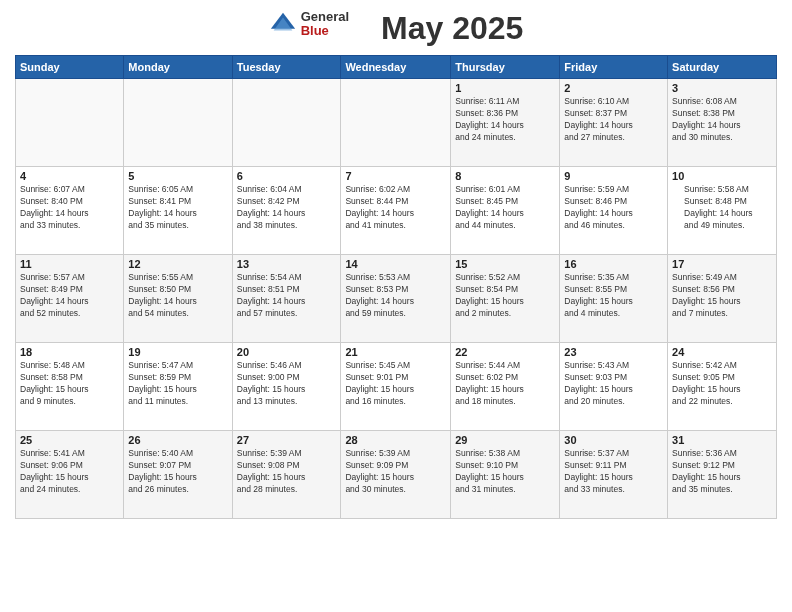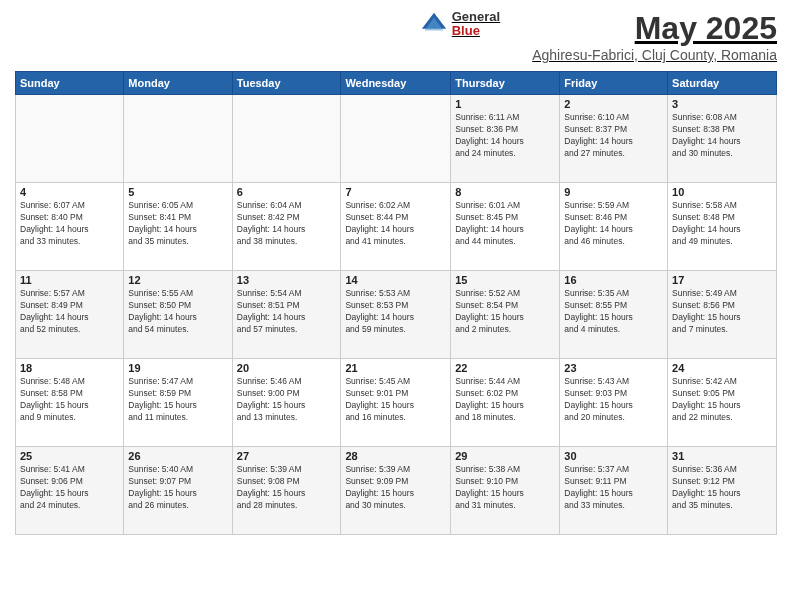--- a/index.html
+++ b/index.html
@@ -11,24 +11,23 @@
       overflow: hidden;
     }
     .page {
       width: 792px;
       height: 612px;
       background: #fff;
       padding: 10px 15px;
     }
     .header {
       display: flex;
-      justify-content: flex-end;
+      justify-content: center;
       align-items: flex-start;
       margin-bottom: 8px;
-      text-decoration: underline;
     }
     .logo {
       display: flex;
       align-items: center;
       gap: 4px;
     }
     .logo-text {
       display: flex;
       flex-direction: column;
       line-height: 1.1;
@@ -114,21 +113,20 @@
         <polygon points="15,3 28,20 2,20" fill="#2563a8"></polygon>
         <polygon points="15,8 25,22 5,22" fill="#5b9bd5" opacity="0.6"></polygon>
       </svg>
       <div class="logo-text">
         <span class="logo-general">General</span>
         <span class="logo-blue">Blue</span>
       </div>
     </div>
     <div class="title-area">
       <div class="main-title">May 2025</div>
-      <div class="subtitle">Aghiresu-Fabrici, Cluj County, Romania</div>
     </div>
   </div>
 
   <table class="calendar">
     <thead>
       <tr>
         <th>Sunday</th>
         <th>Monday</th>
         <th>Tuesday</th>
         <th>Wednesday</th>
@@ -203,21 +201,21 @@
           </td>
           <td>
             <span class="day-number">9</span>
             <div class="day-info" style="white-space: pre-line;">Sunrise: 5:59 AM
 Sunset: 8:46 PM
 Daylight: 14 hours
 and 46 minutes.</div>
           </td>
           <td>
             <span class="day-number">10</span>
-            <div class="day-info" style="white-space: pre-line;">Sunrise: 5:58 AM
+            <div class="day-info" style="white-space: pre-line; margin-left: 12px;">Sunrise: 5:58 AM
 Sunset: 8:48 PM
 Daylight: 14 hours
 and 49 minutes.</div>
           </td>
         </tr>
         <tr>
           <td>
             <span class="day-number">11</span>
             <div class="day-info" style="white-space: pre-line;">Sunrise: 5:57 AM
 Sunset: 8:49 PM

